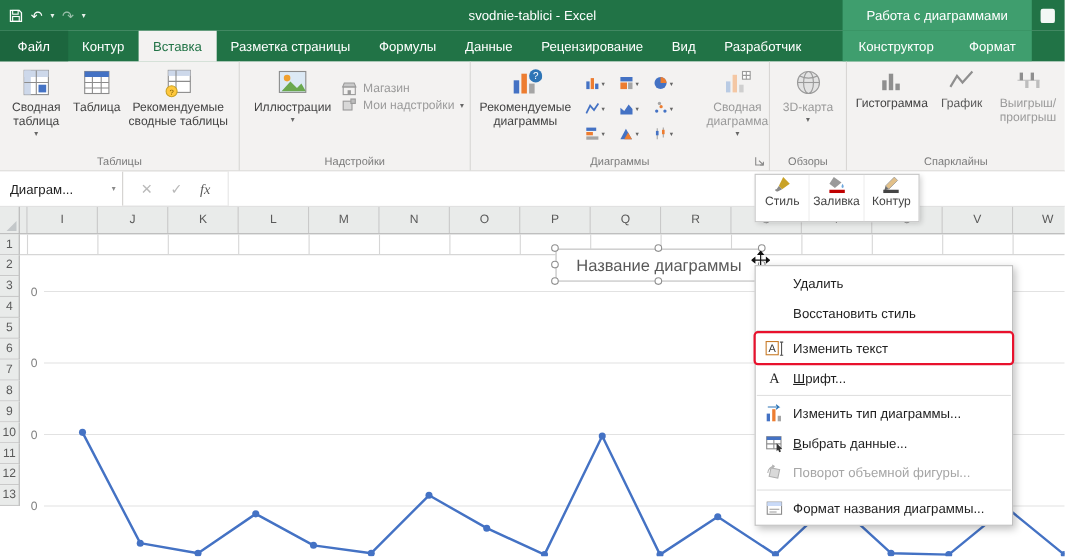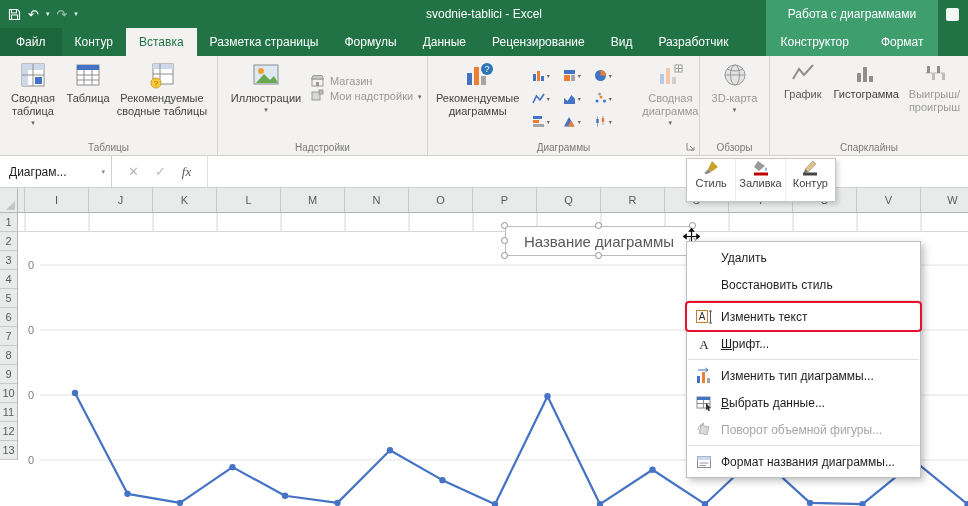--- a/index.html
+++ b/index.html
@@ -310,33 +310,33 @@
             </svg>
           <span>3D-карта</span>
           <span class="caret-sm">▾</span>
         </div>
       </div>
       <div class="glabel">Обзоры</div>
     </div>
 
     <div class="rgroup" style="width:198px;border-right:none">
       <div class="gbody" style="gap:6px;padding-left:8px">
-        <div class="bigbtn mid-t" style="width:52px">
-          <svg class="bicon" width="24" height="24" viewBox="0 0 24 24">
-              <polyline points="2,18 8,8 13,14 22,4" fill="none" stroke="#8f8f8f" stroke-width="2"></polyline>
-            </svg>
-          <span>График</span>
-        </div>
         <div class="bigbtn" style="width:68px">
           <svg class="bicon" width="24" height="24" viewBox="0 0 24 24">
               <rect x="3" y="12" width="4" height="9" fill="#8f8f8f"></rect>
               <rect x="9" y="6" width="4" height="15" fill="#8f8f8f"></rect>
               <rect x="15" y="15" width="4" height="6" fill="#8f8f8f"></rect>
             </svg>
           <span>Гистограмма</span>
+        </div>
+        <div class="bigbtn mid-t" style="width:52px">
+          <svg class="bicon" width="24" height="24" viewBox="0 0 24 24">
+              <polyline points="2,18 8,8 13,14 22,4" fill="none" stroke="#8f8f8f" stroke-width="2"></polyline>
+            </svg>
+          <span>График</span>
         </div>
         <div class="bigbtn dim-t" style="width:62px">
           <svg class="bicon" width="24" height="24" viewBox="0 0 24 24">
               <line x1="2" y1="12" x2="22" y2="12" stroke="#bdbdbd"></line>
               <rect x="4" y="5" width="3" height="7" fill="#8f8f8f"></rect>
               <rect x="9" y="12" width="3" height="7" fill="#bdbdbd"></rect>
               <rect x="14" y="5" width="3" height="7" fill="#8f8f8f"></rect>
               <rect x="19" y="12" width="3" height="7" fill="#bdbdbd"></rect>
             </svg>
           <span>Выигрыш/проигрыш</span>

